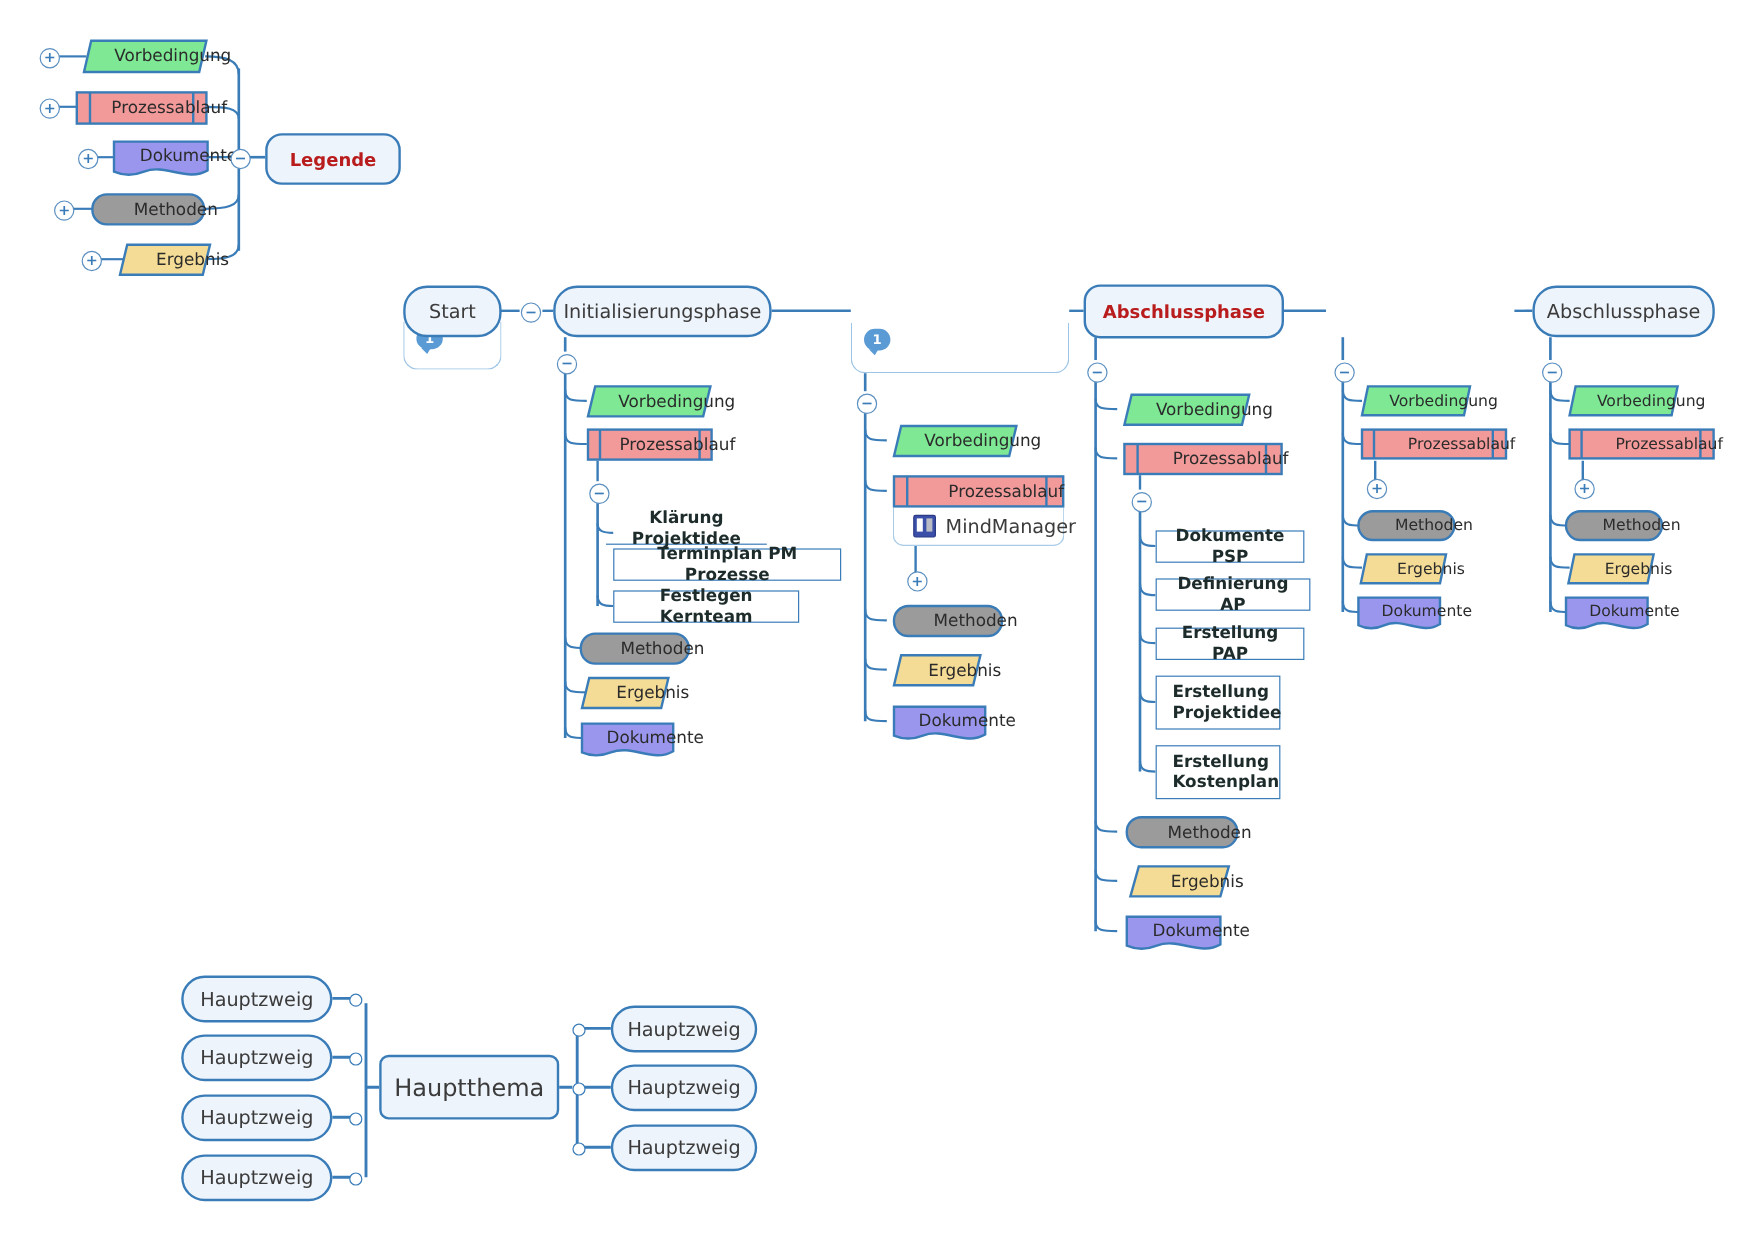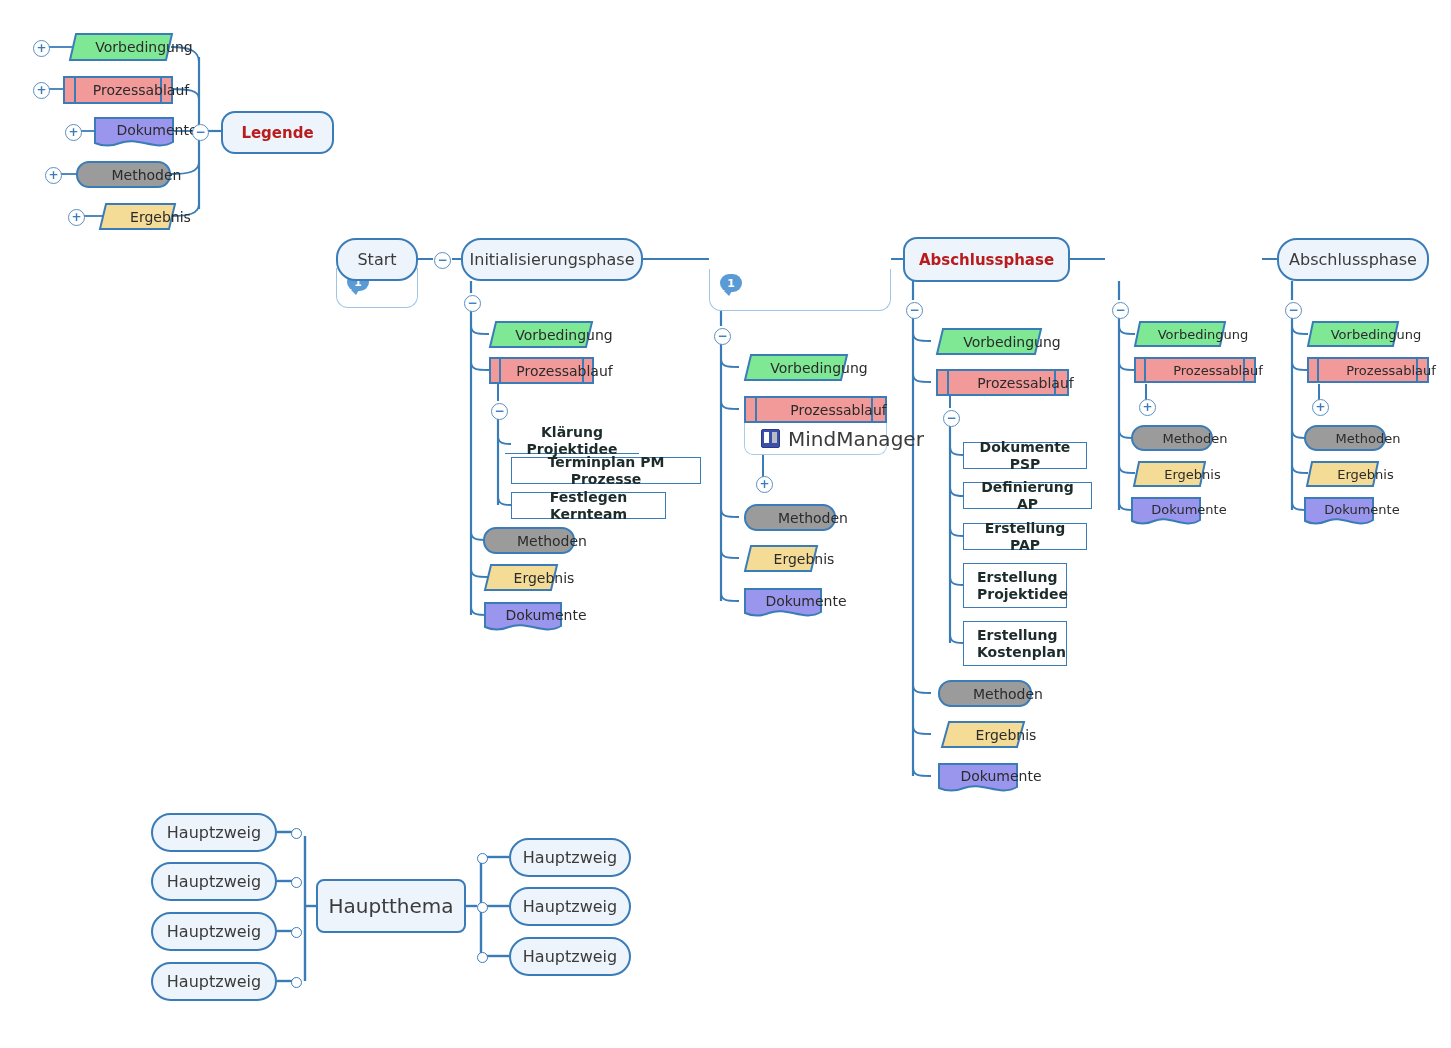--- a/index.html
+++ b/index.html
@@ -58,21 +58,21 @@
     font-weight:bold;font-size:14px;color:#1d2b2b;
     padding:0 10px;text-align:center;line-height:1.15;
   }
   .boxtopic.underline{border:none;border-bottom:1.6px solid #3a7cb8;background:transparent;}
 
   
   .mmrow{
     position:absolute;box-sizing:border-box;background:#ffffff;
     border:1.4px solid #a9cce8;border-top:none;border-radius:0 0 9px 9px;
     display:flex;align-items:center;gap:8px;padding-left:16px;
-    font-size:20px;color:#3b3b3b;
+    font-size:16px;color:#3b3b3b;
   }
   .mmicon{width:17px;height:17px;background:#3b4fa8;border:1.5px solid #2a3a85;
           border-radius:2px;position:relative;flex:0 0 auto;}
   .mmicon:before{content:"";position:absolute;left:2px;top:2px;width:5px;height:11px;background:#fdfdfd;}
   .mmicon:after{content:"";position:absolute;right:2px;top:2px;width:5px;height:11px;background:#b9bcc4;}
 
   
   .tgl{
     position:absolute;width:15px;height:15px;border-radius:50%;
     background:#ffffff;border:1.3px solid #5b8fc0;

